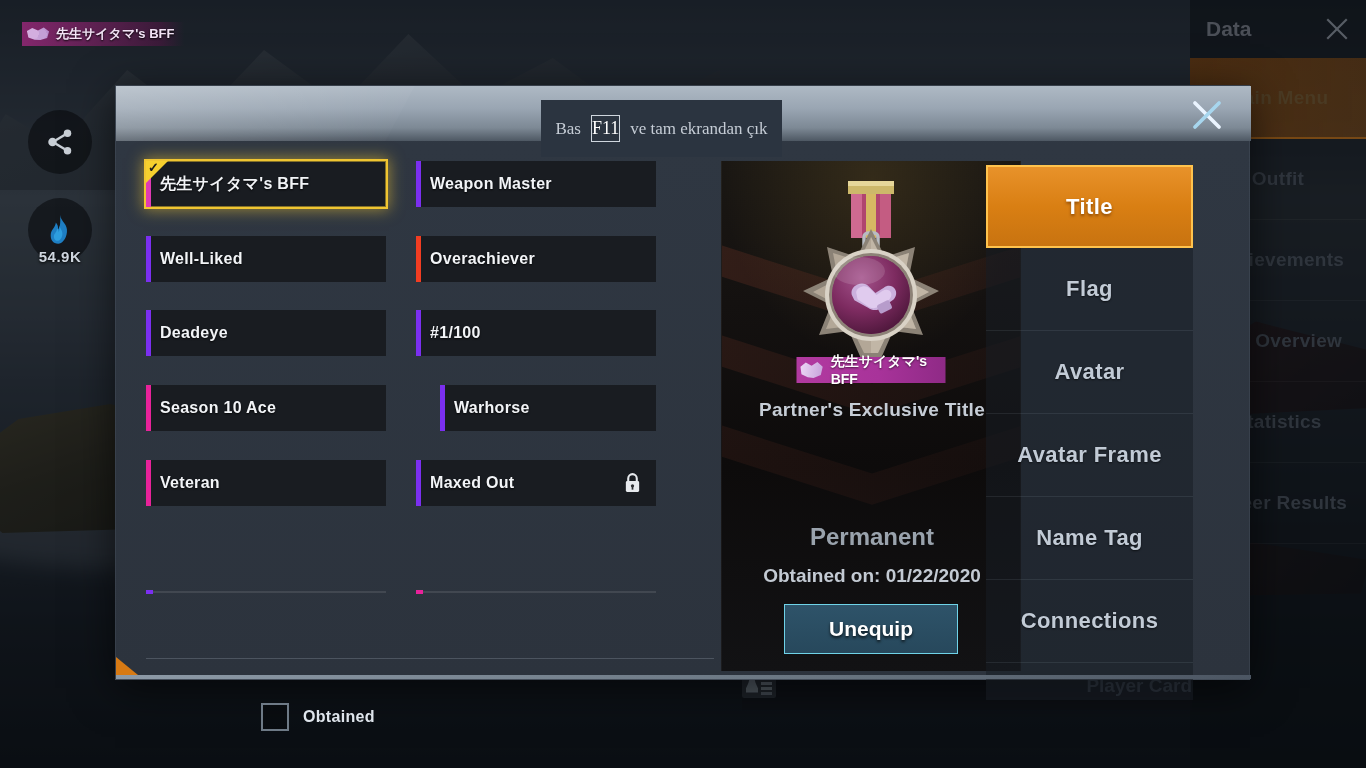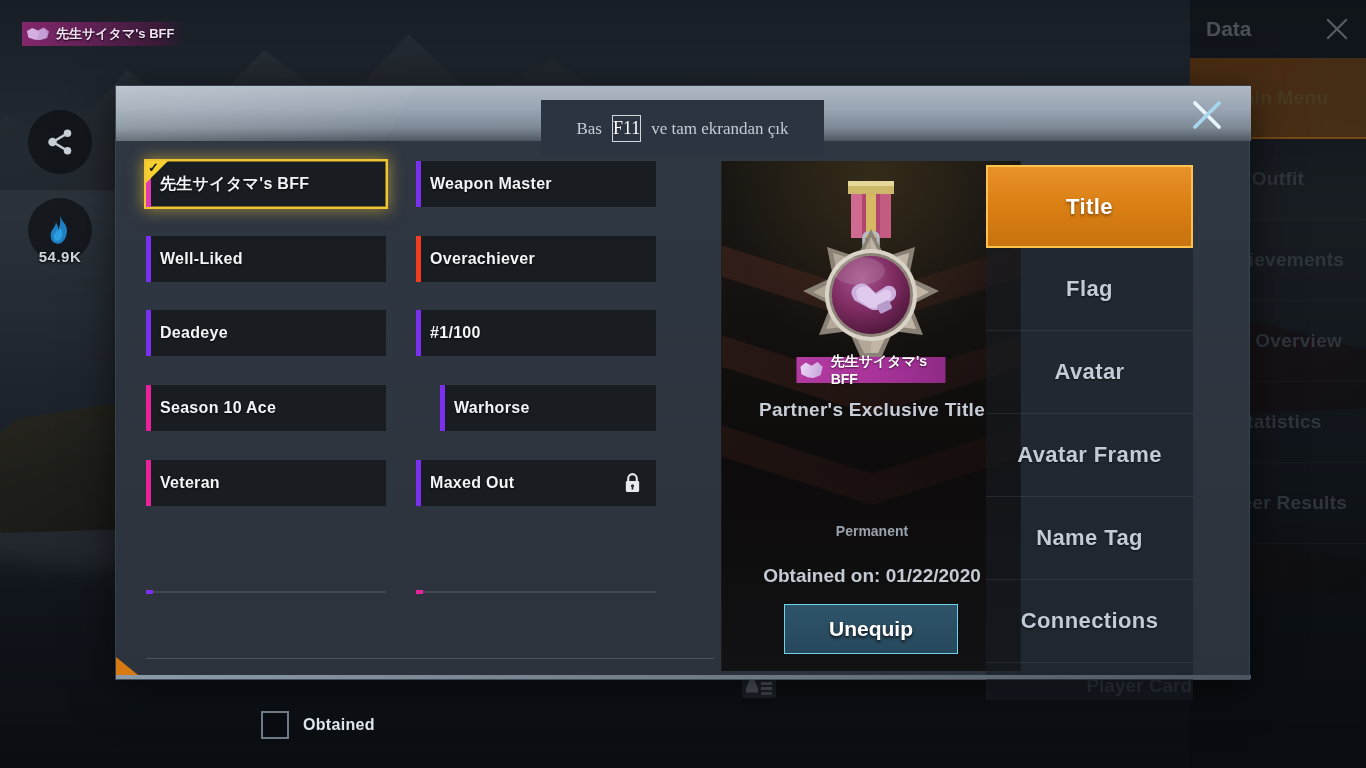--- a/index.html
+++ b/index.html
@@ -225,21 +225,21 @@
   }
   .scroll-thumb{
     position:absolute; width:7px; height:4px; top:-1px; left:0;
   }
   #list-divider{
     position:absolute; left:30px; top:572px; width:568px; height:1px;
     background:rgba(190,205,220,.22);
   }
   #obtained-filter{
     position:absolute; left:145px; top:617px;
-    display:flex; align-items:center; gap:14px; cursor:pointer;margin-top:8px;
+    display:flex; align-items:center; gap:14px; cursor:pointer;
   }
   #obtained-box{
     width:28px; height:28px; border:2px solid #6e7a86; background:rgba(0,0,0,.18);
   }
   #obtained-label{
     font-size:16px; font-weight:bold; color:#dfe5ec; letter-spacing:.3px;
   }
 
   
   #preview{
@@ -275,21 +275,21 @@
   }
   #medal-name .nm{
     font-size:14px; font-weight:bold; color:#ffffff; text-shadow:0 1px 2px rgba(0,0,0,.6);
   }
   #medal-subtitle{
     position:absolute; left:0; top:238px; width:300px; text-align:center;
     font-size:19px; font-weight:bold; color:#c6cdd6; letter-spacing:.3px;
   }
   #duration{
     position:absolute; left:0; top:362px; width:300px; text-align:center;
-    font-size:14px; font-weight:bold; color:#9aa3ad;
+    font-size:24px; font-weight:bold; color:#9aa3ad;
   }
   #obtained-on{
     position:absolute; left:0; top:404px; width:300px; text-align:center;
     font-size:19px; font-weight:bold; color:#c3cad3;
   }
   #action-btn{
     position:absolute; left:50%; top:443px; transform:translateX(-50%);
     width:174px; height:50px;
     background:linear-gradient(180deg,#2e5369,#27485c);
     border:1px solid #6fd3e8;
@@ -316,21 +316,21 @@
     text-shadow:0 1px 2px rgba(0,0,0,.6);
   }
   .tab.active{
     background:linear-gradient(180deg,#e8922a 0%, #d97f13 50%, #c87310 100%);
     border:2px solid #ffc34d; border-bottom:2px solid #ffc34d;
   }
   .tab.active .tl{ color:#ffffff; text-shadow:0 2px 3px rgba(120,60,0,.8); }
 
   
   #fs-hint{
-    position:absolute; left:541px; top:100px; width:283px; height:57px;
+    position:absolute; left:541px; top:100px; width:241px; height:57px;
     background:#2b3440; z-index:40;
     display:flex; align-items:center; justify-content:center; gap:10px;
   }
   #fs-hint .w{ font-size:17px; color:#c5ccd5; font-family:"Liberation Serif", serif; }
   #fs-key{
     padding:2px 0; border:1px solid #cfd6de; color:#ffffff;
     font-size:18px; font-family:"Liberation Serif", serif;
   }
 </style>
 </head>

